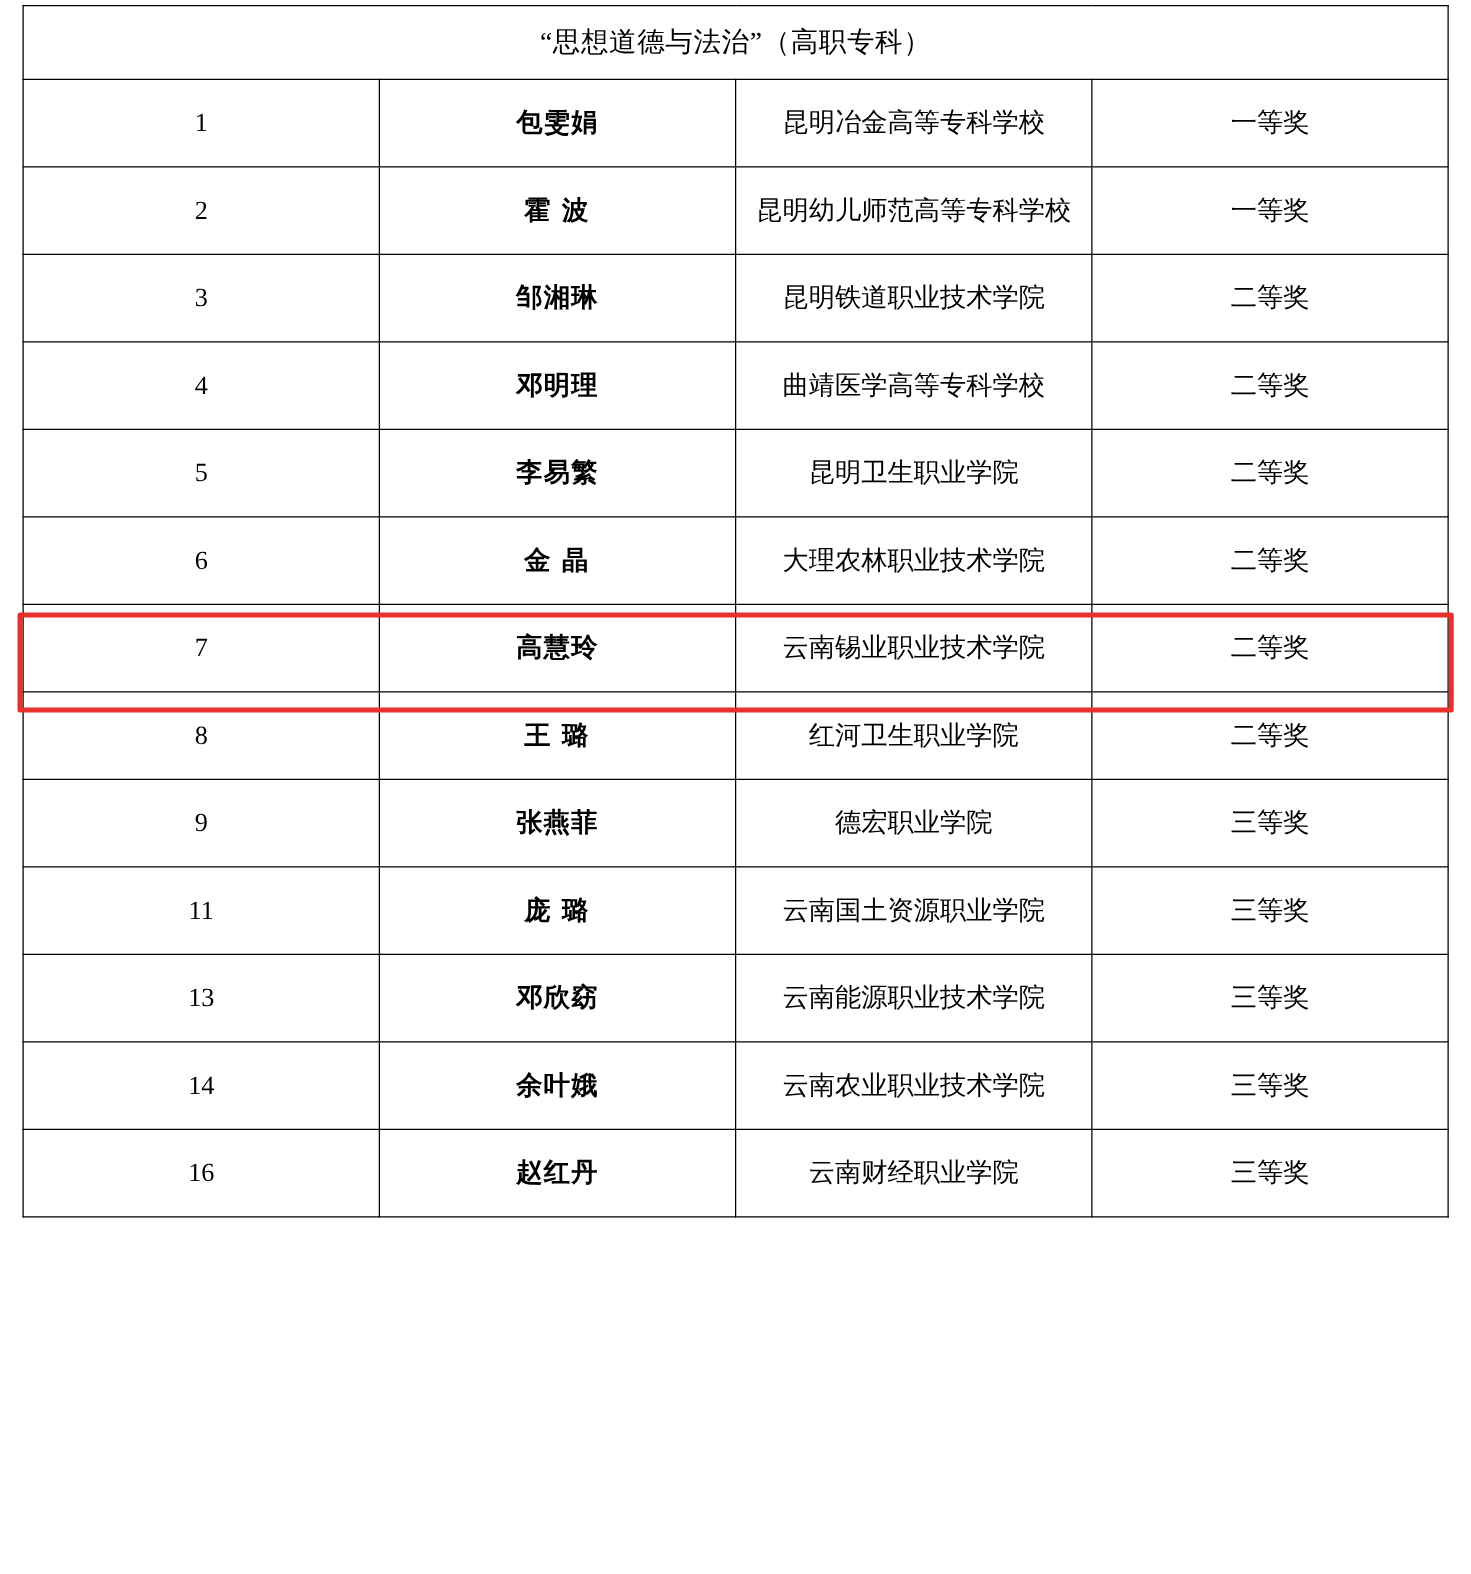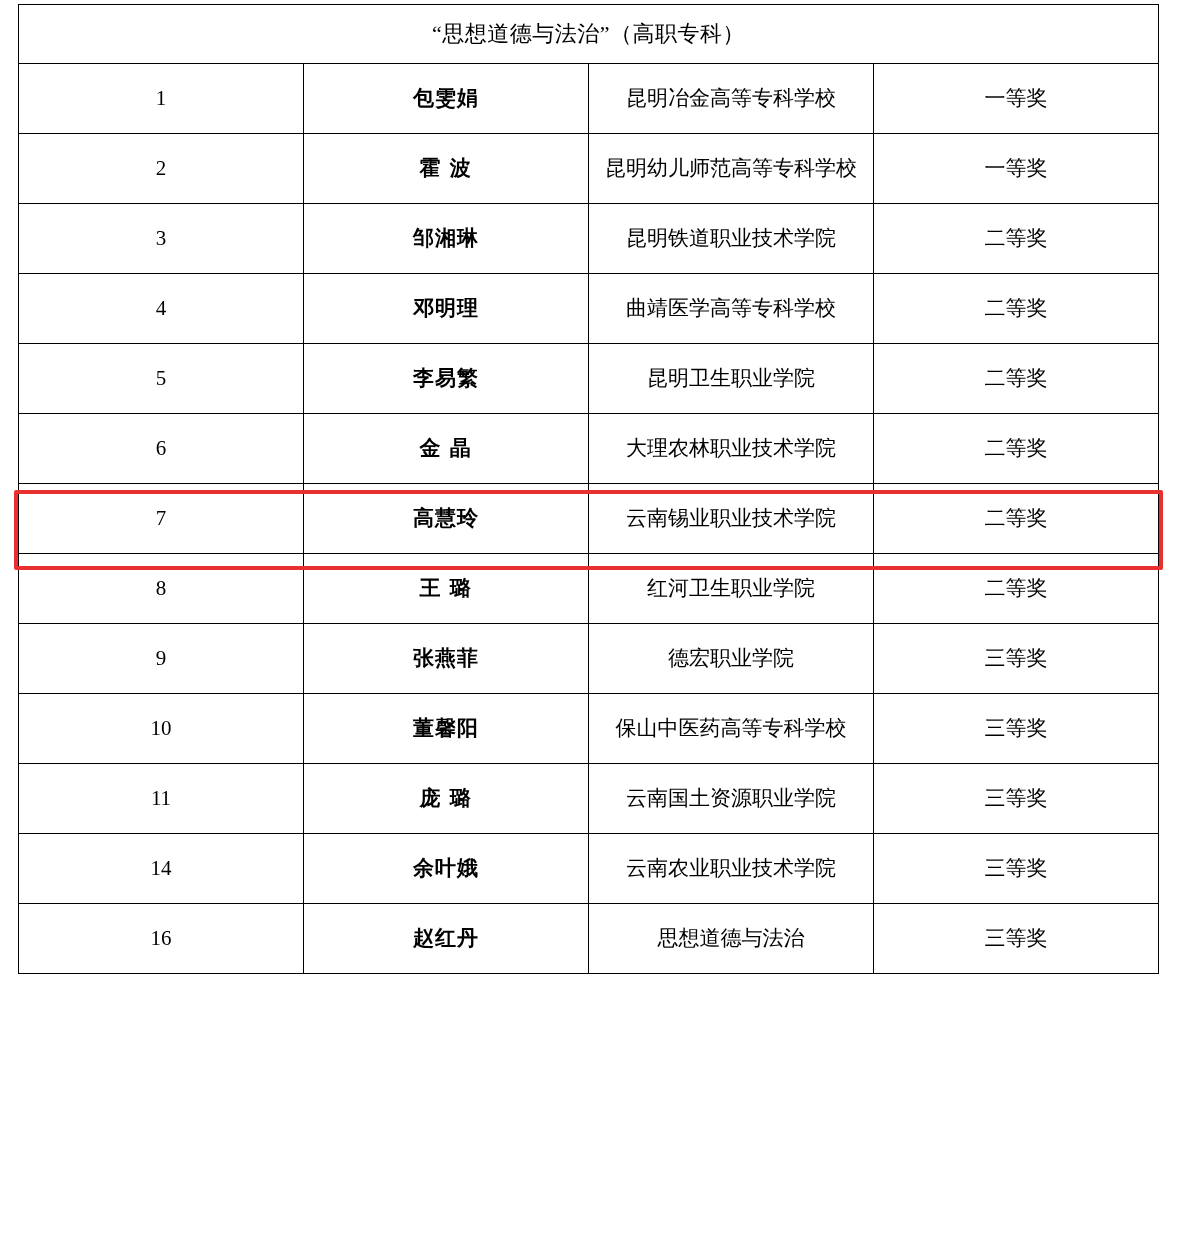--- a/index.html
+++ b/index.html
@@ -126,40 +126,40 @@
         <td class="col-school">红河卫生职业学院</td>
         <td class="col-award">二等奖</td>
       </tr>
       <tr>
         <td class="col-index">9</td>
         <td class="col-name">张燕菲</td>
         <td class="col-school">德宏职业学院</td>
         <td class="col-award">三等奖</td>
       </tr>
       <tr>
-        <td class="col-index">10</td>
-        <td class="col-name">董馨阳</td>
-        <td class="col-school">保山中医药高等专科学校</td>
+        <td class="col-index">11</td>
+        <td class="col-name" style="letter-spacing: 2px;">庞 璐</td>
+        <td class="col-school">云南国土资源职业学院</td>
         <td class="col-award">三等奖</td>
       </tr>
       <tr>
-        <td class="col-index">11</td>
-        <td class="col-name" style="letter-spacing: 2px;">庞 璐</td>
-        <td class="col-school">云南国土资源职业学院</td>
+        <td class="col-index">13</td>
+        <td class="col-name">邓欣窈</td>
+        <td class="col-school">云南能源职业技术学院</td>
         <td class="col-award">三等奖</td>
       </tr>
       <tr>
         <td class="col-index">14</td>
         <td class="col-name">余叶娥</td>
         <td class="col-school">云南农业职业技术学院</td>
         <td class="col-award">三等奖</td>
       </tr>
       <tr>
         <td class="col-index">16</td>
         <td class="col-name">赵红丹</td>
-        <td class="col-school">思想道德与法治</td>
+        <td class="col-school">云南财经职业学院</td>
         <td class="col-award">三等奖</td>
       </tr>
     </tbody>
   </table>
 
   <div class="highlight-box" style="left: 14px; top: 490px; width: 1149px; height: 80px;"></div>
 </div>
 
 </body></html>

